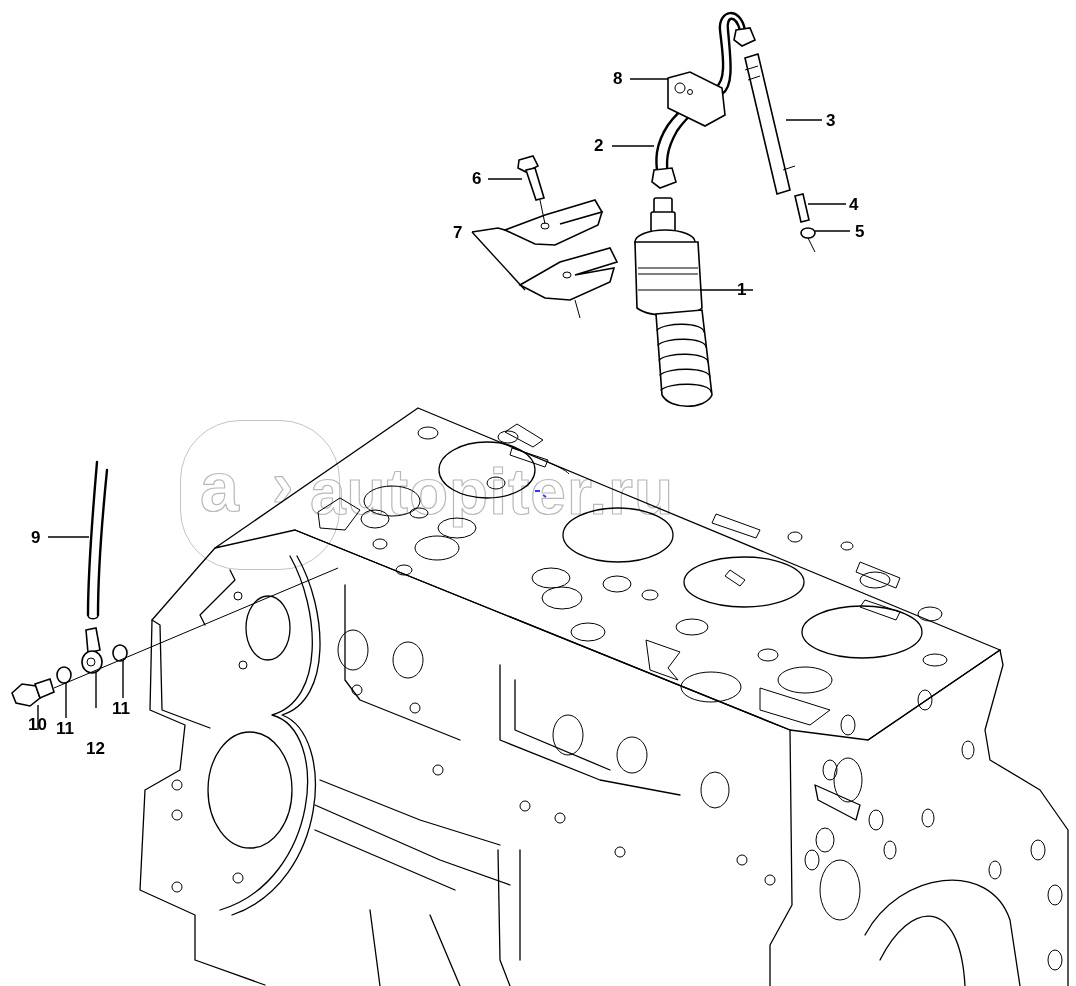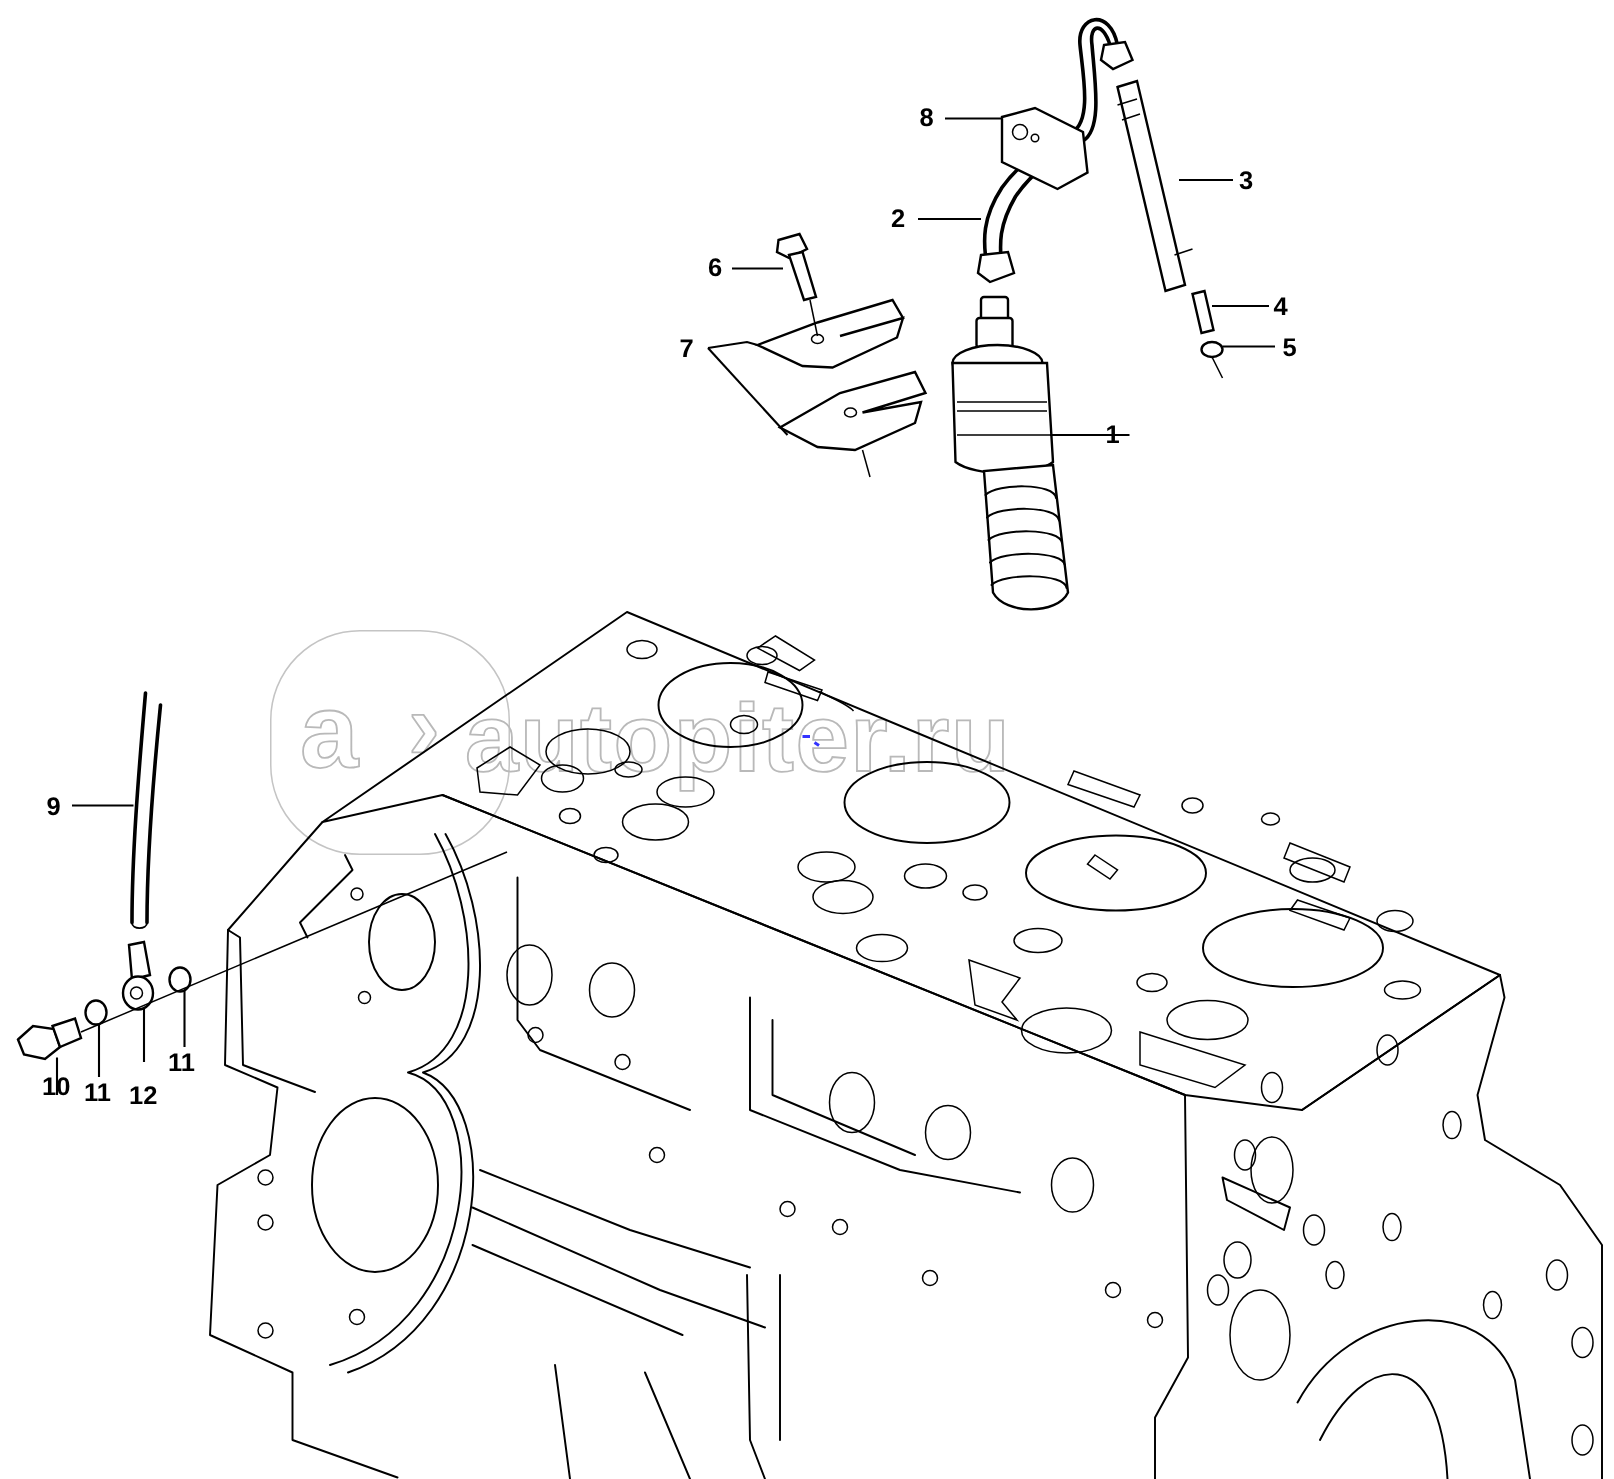--- a/index.html
+++ b/index.html
@@ -227,15 +227,15 @@
   <span class="callout" style="left:594px;top:137px;">2</span>
   <span class="callout" style="left:826px;top:112px;">3</span>
   <span class="callout" style="left:849px;top:196px;">4</span>
   <span class="callout" style="left:855px;top:223px;">5</span>
   <span class="callout" style="left:472px;top:170px;">6</span>
   <span class="callout" style="left:453px;top:224px;">7</span>
   <span class="callout" style="left:613px;top:70px;">8</span>
   <span class="callout" style="left:31px;top:529px;">9</span>
   <span class="callout" style="left:28px;top:716px;">10</span>
   <span class="callout" style="left:56px;top:720px;">11</span>
-  <span class="callout" style="left:86px;top:722px;">12</span>
+  <span class="callout" style="left:86px;top:740px;">12</span>
   <span class="callout" style="left:112px;top:700px;">11</span>
 </div>
 
 </body></html>

